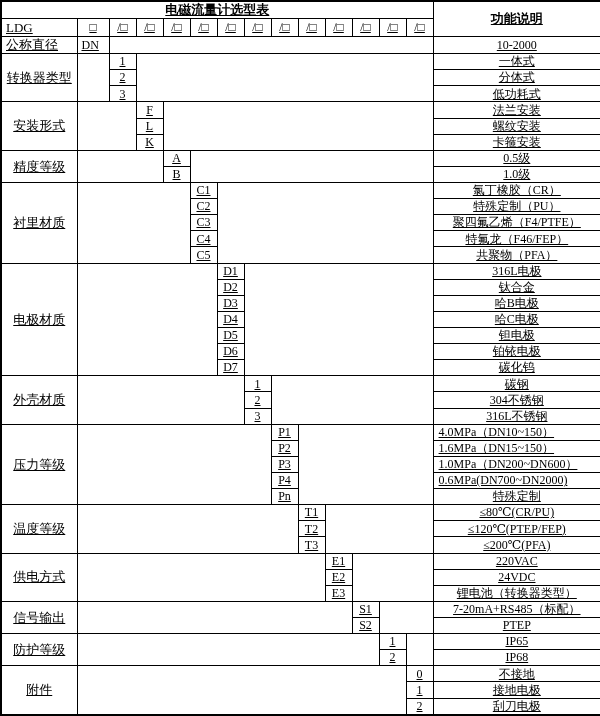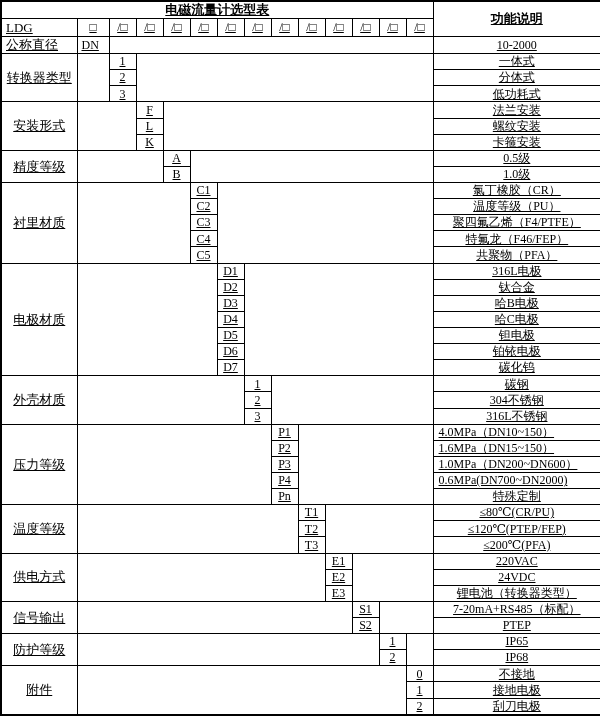--- a/index.html
+++ b/index.html
@@ -130,21 +130,21 @@
 
   <tr>
     <td class="l" rowspan="5">衬里材质</td>
     <td class="m" rowspan="5" colspan="4"></td>
     <td class="c">C1</td>
     <td class="m" rowspan="5" colspan="8"></td>
     <td class="d">氯丁橡胶（CR）</td>
   </tr>
   <tr>
     <td class="c">C2</td>
-    <td class="d">温度等级（PU）</td>
+    <td class="d">特殊定制（PU）</td>
   </tr>
   <tr>
     <td class="c">C3</td>
     <td class="d">聚四氟乙烯（F4/PTFE）</td>
   </tr>
   <tr>
     <td class="c">C4</td>
     <td class="d">特氟龙（F46/FEP）</td>
   </tr>
   <tr>

